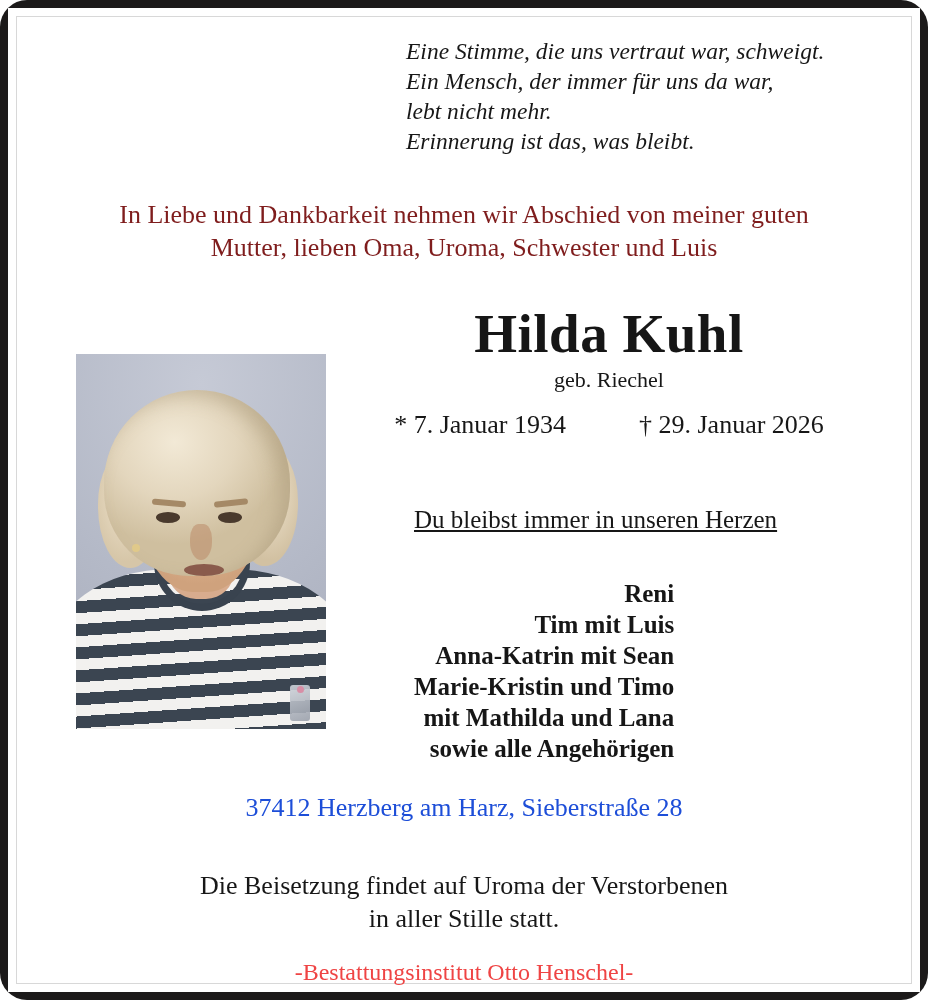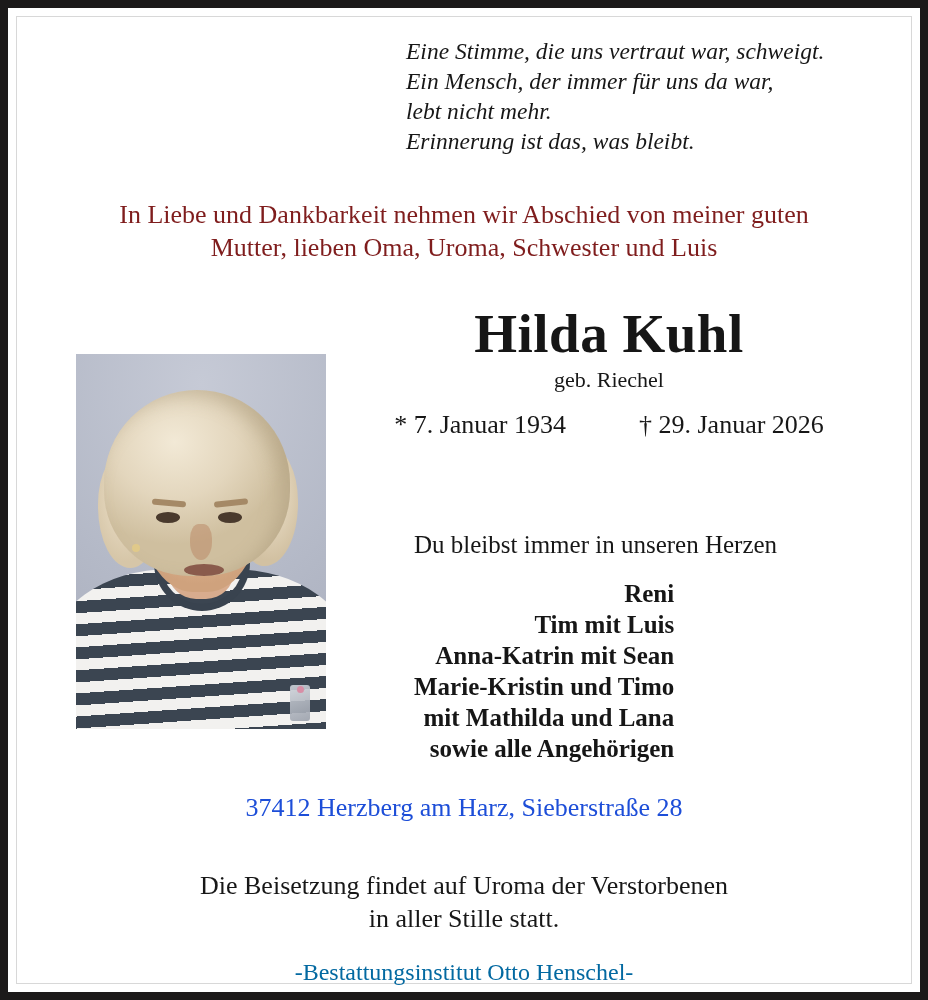--- a/index.html
+++ b/index.html
@@ -12,20 +12,21 @@
     overflow: hidden;
   }
 
   
   .notice-frame {
     position: relative;
     width: 928px;
     height: 1000px;
     background: #1c1a1a;
     padding: 8px;
+    border-radius: 27px;
   }
   .notice-inner-rule {
     position: absolute;
     top: 8px; left: 8px; right: 8px; bottom: 8px;
     border: 1px solid #d8d8d8;
     pointer-events: none;
   }
   .notice-page {
     position: relative;
     width: 100%;
@@ -243,25 +244,26 @@
     width: 7px;
     height: 7px;
     background: #d88ea6;
     border-radius: 50%;
   }
 
   
   .farewell {
     position: absolute;
     left: 406px;
-    top: 521px;
+    top: 496px;
     font-size: 25px;
     line-height: 32px;
     color: #171717;
     white-space: nowrap;
+    text-decoration: underline;
   }
   .survivors {
     position: absolute;
     left: 406px;
     top: 570px;
     font-size: 25px;
     font-weight: bold;
     line-height: 31px;
     color: #161616;
   }
@@ -290,21 +292,21 @@
   }
 
   
   .funeral-home {
     position: absolute;
     left: 0; right: 0;
     top: 949px;
     text-align: center;
     font-size: 24px;
     line-height: 30px;
-    color: #0369a1;
+    color: #ef4444;
   }
 </style>
 </head>
 <body>
 
 <div class="notice-frame">
   <div class="notice-page">
     <div class="notice-inner-rule"></div>
 
     <div class="verse">

